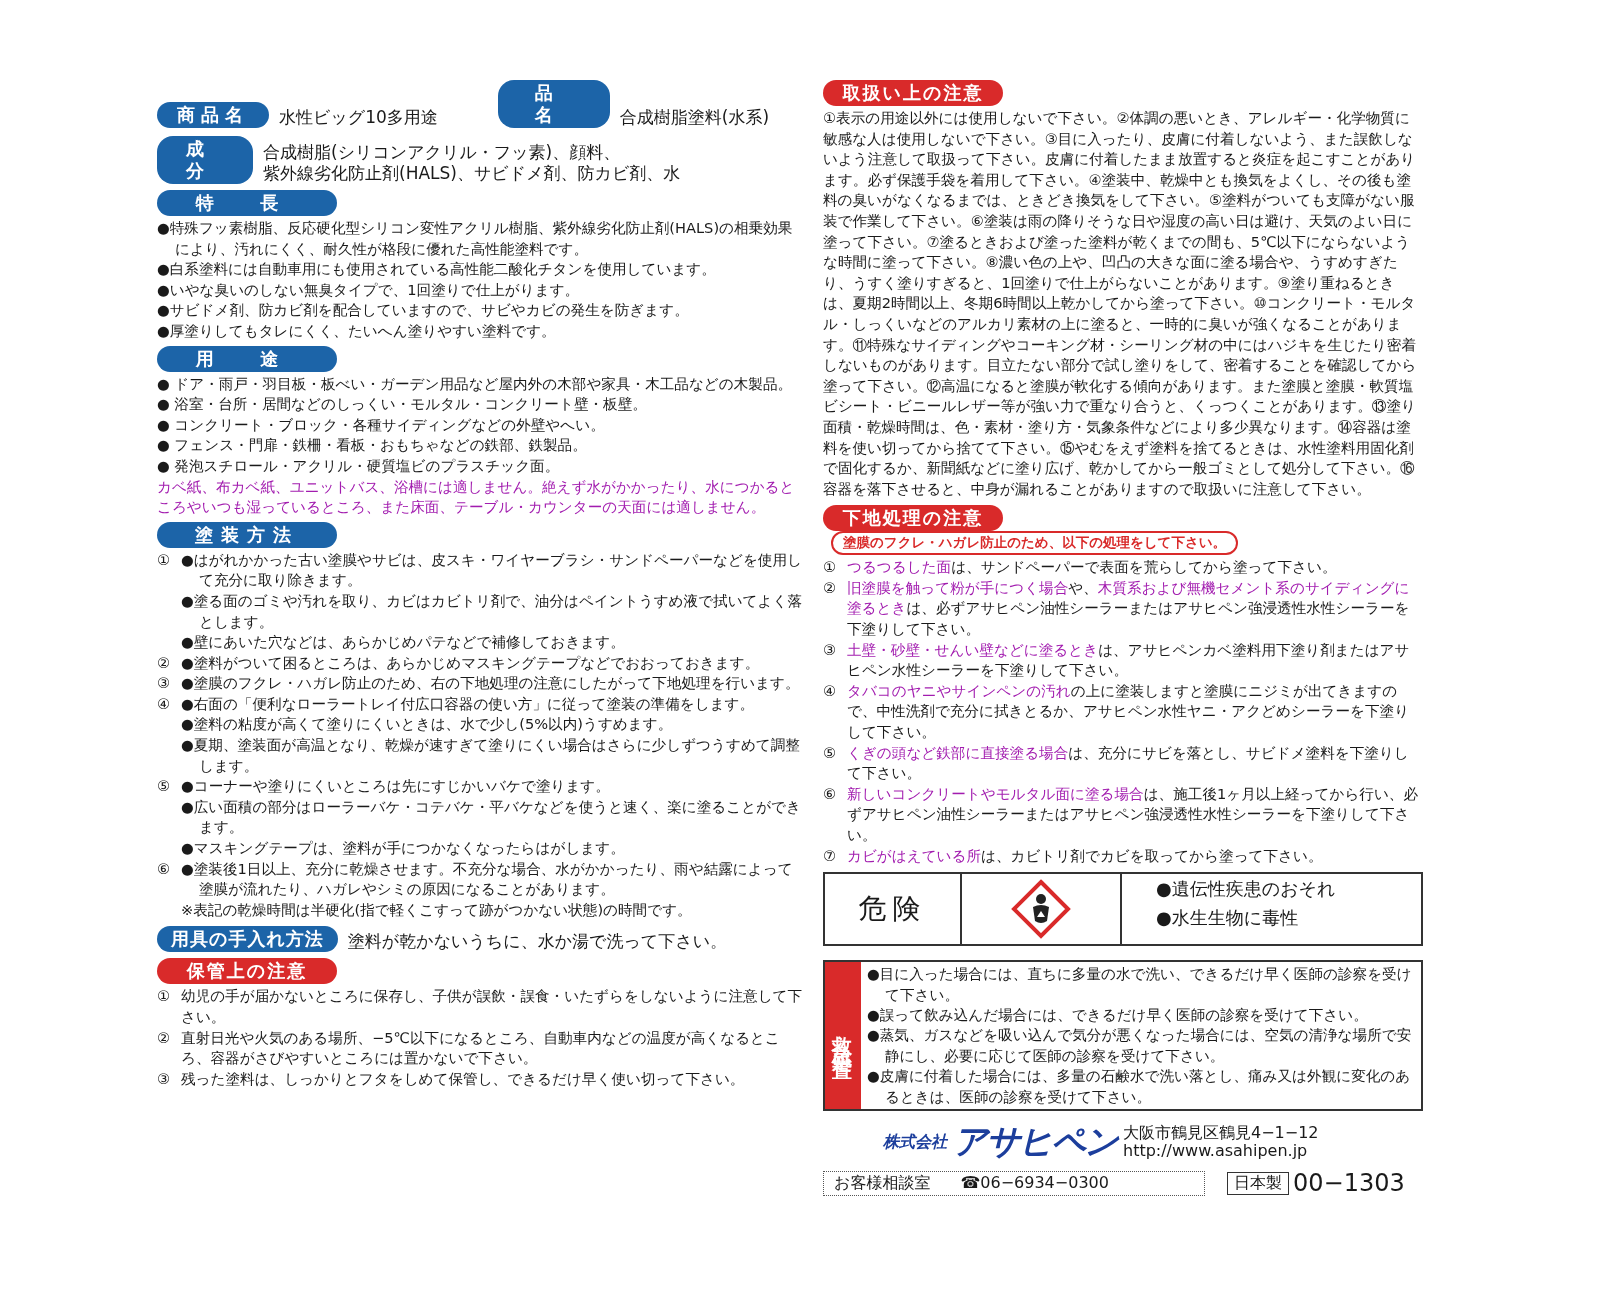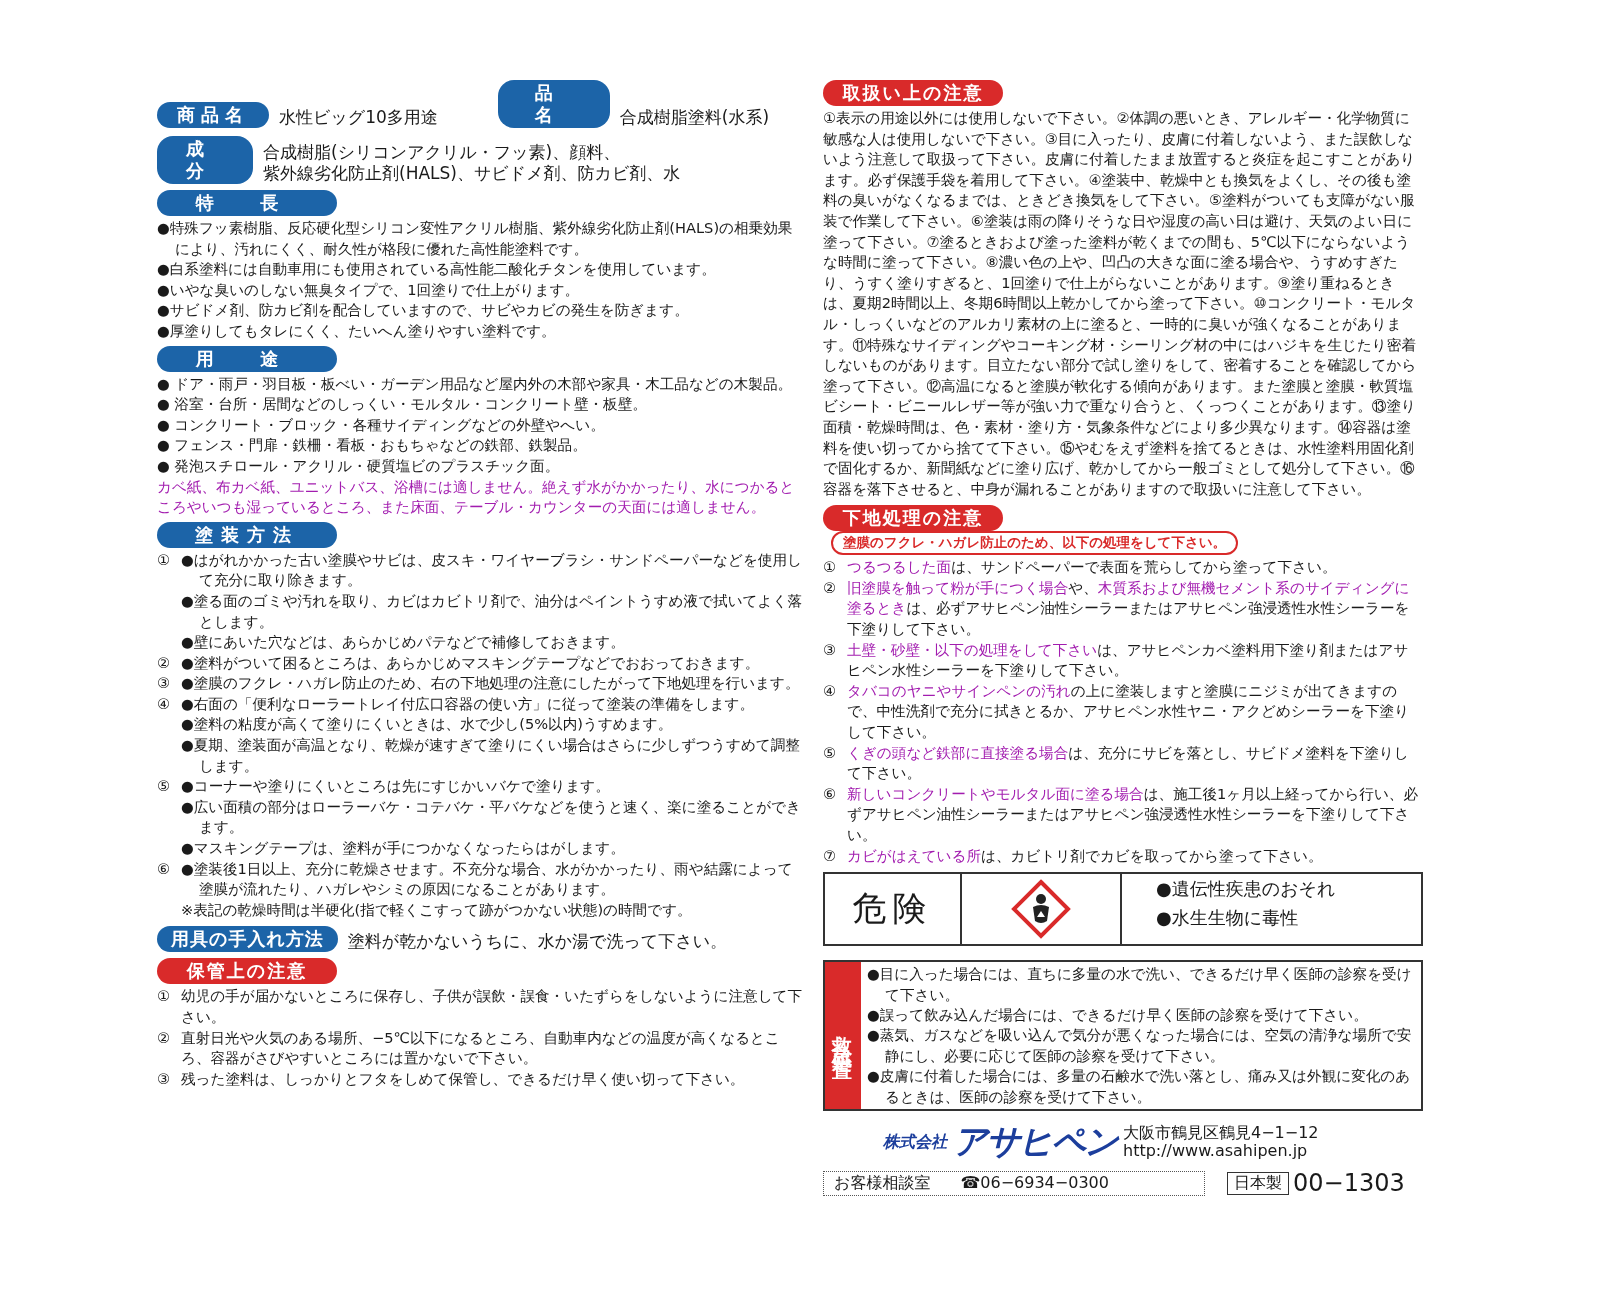--- a/index.html
+++ b/index.html
@@ -15,21 +15,21 @@
   .row .val { margin-left:10px; font-size:17px; line-height:21px; }
   .text { font-size:14.6px; line-height:20.6px; }
   .bul { padding-left:18px; text-indent:-18px; }
   .pink { color:#a21caf; }
   .num { display:flex; }
   .num .n { width:24px; flex:none; }
   .num .b { flex:1; }
   .sec { margin-top:4px; margin-bottom:2px; }
   .notice { display:inline-block; border:2px solid #d92a2a; color:#d92a2a; border-radius:14px; padding:1px 10px; font-size:13.5px; font-weight:bold; margin-left:8px; }
   .hazard { display:flex; border:2px solid #333; height:70px; margin-top:6px; }
-  .hazard .c1 { width:135px; border-right:2px solid #333; display:flex; align-items:center; justify-content:center; font-size:34px; letter-spacing:6px;font-family:Liberation Mono, monospace; }
+  .hazard .c1 { width:135px; border-right:2px solid #333; display:flex; align-items:center; justify-content:center; font-size:28px; letter-spacing:6px;font-family:Liberation Mono, monospace; }
   .hazard .c2 { width:158px; border-right:2px solid #333; display:flex; align-items:center; justify-content:center; }
   .hazard .c3 { flex:1; padding-left:34px; font-size:18px; line-height:29px; padding-top:0; }
   .fa { display:flex; border:2px solid #333; margin-top:14px; }
   .fa .lbl { width:36px; background:#d92a2a; color:#fff; font-weight:bold; font-size:20px; writing-mode:vertical-rl; text-orientation:upright; display:flex; align-items:center; justify-content:center; letter-spacing:8px; }
   .fa .body { flex:1; padding:2px 6px; font-size:14.6px; line-height:20.4px; }
   .footer1 { display:flex; align-items:center; margin-top:8px; margin-left:60px; }
   .corp { color:#1c3e9c; font-weight:bold; font-size:16px; font-style:italic; }
   .brand { color:#1c3e9c; font-weight:bold; font-size:34px; font-style:italic; margin:0 6px; letter-spacing:-2px; }
   .addr { font-size:16px; line-height:18px; }
   .footer2 { display:flex; align-items:center; margin-top:4px; }
@@ -155,21 +155,21 @@
     <div class="num">
         <span class="n">①</span>
         <span class="b"><span class="pink">つるつるした面</span><span>は、サンドペーパーで表面を荒らしてから塗って下さい。</span></span>
       </div>
     <div class="num">
         <span class="n">②</span>
         <span class="b"><span class="pink">旧塗膜を触って粉が手につく場合</span><span>や、</span><span class="pink">木質系および無機セメント系のサイディングに塗るとき</span><span>は、必ずアサヒペン油性シーラーまたはアサヒペン強浸透性水性シーラーを下塗りして下さい。</span></span>
       </div>
     <div class="num">
         <span class="n">③</span>
-        <span class="b"><span class="pink">土壁・砂壁・以下の処理をして下さい</span><span>は、アサヒペンカベ塗料用下塗り剤またはアサヒペン水性シーラーを下塗りして下さい。</span></span>
+        <span class="b"><span class="pink">土壁・砂壁・せんい壁などに塗るとき</span><span>は、アサヒペンカベ塗料用下塗り剤またはアサヒペン水性シーラーを下塗りして下さい。</span></span>
       </div>
     <div class="num">
         <span class="n">④</span>
         <span class="b"><span class="pink">タバコのヤニやサインペンの汚れ</span><span>の上に塗装しますと塗膜にニジミが出てきますので、中性洗剤で充分に拭きとるか、アサヒペン水性ヤニ・アクどめシーラーを下塗りして下さい。</span></span>
       </div>
     <div class="num">
         <span class="n">⑤</span>
         <span class="b"><span class="pink">くぎの頭など鉄部に直接塗る場合</span><span>は、充分にサビを落とし、サビドメ塗料を下塗りして下さい。</span></span>
       </div>
     <div class="num">

